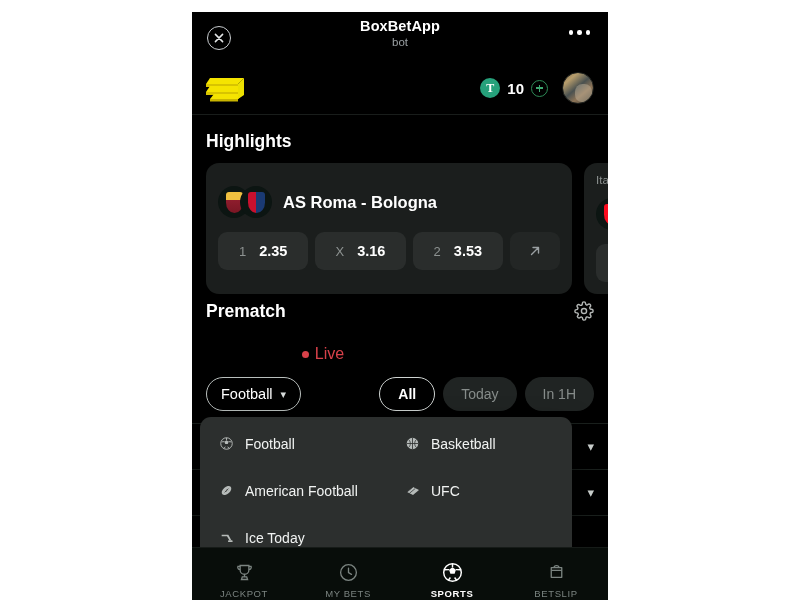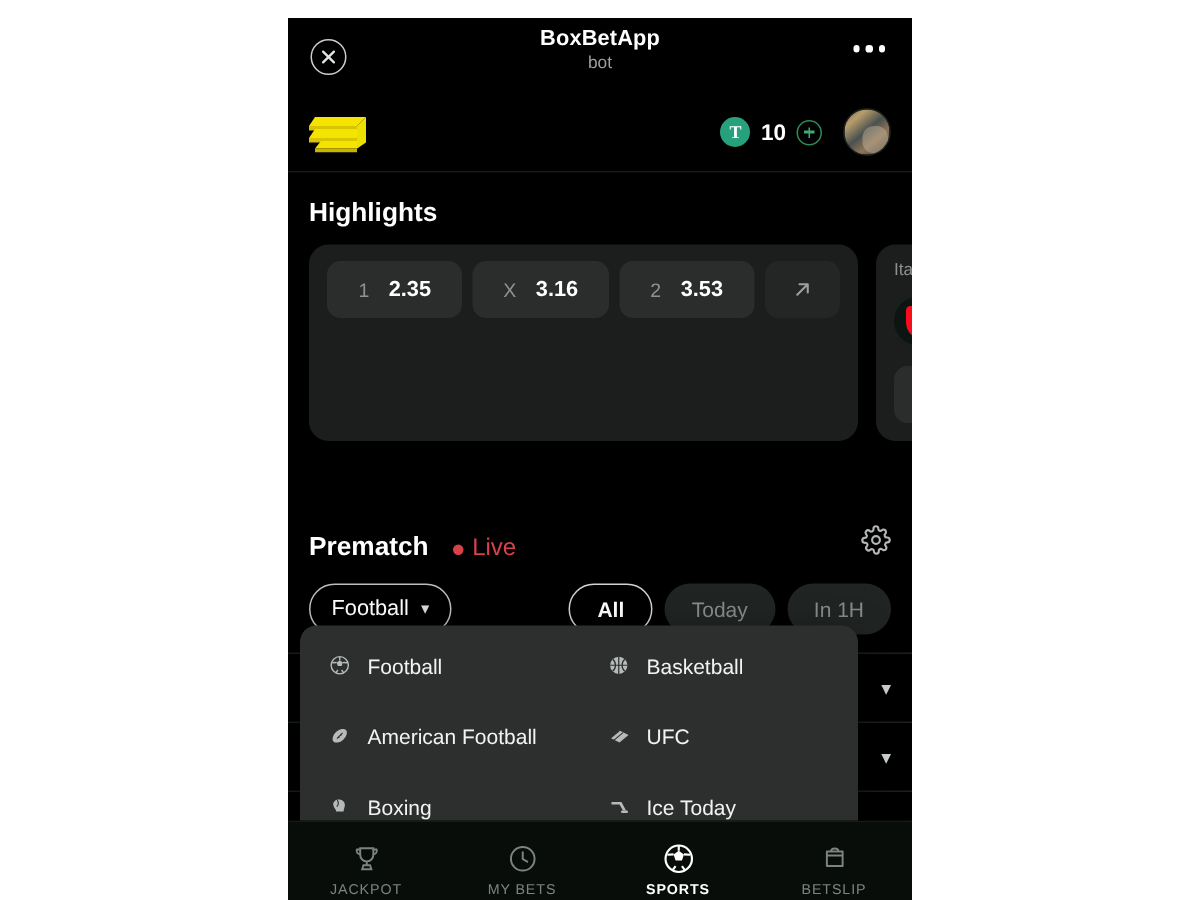--- a/index.html
+++ b/index.html
@@ -188,22 +188,22 @@
     flex: 0 0 50px;
     height: 38px;
     background: #232625;
     border-radius: 9px;
     display: flex; align-items: center; justify-content: center;
     cursor: pointer;
     color: #9aa0a3; font-size: 16px;
   }
   
   .prematch-bar {
-    display: flex; align-items: flex-end;
-    padding: 19px 14px 0 14px;
+    display: flex; align-items: flex-start;
+    padding: 7px 14px 0 14px;
     gap: 16px;
   }
   .prematch-title { font-size: 17.5px; font-weight: bold; color: #ffffff; }
   .live-chip {
     display: flex; align-items: center; gap: 6px;
     font-size: 16px; color: #d8414a; font-weight: normal;
     cursor: pointer;
     margin-top: 44px;
   }
   .live-dot { width: 7px; height: 7px; border-radius: 50%; background: #d8414a; }
@@ -340,20 +340,31 @@
         <div class="avatar"></div>
       </div>
 
       <div class="content">
 
         <div class="section-title">Highlights</div>
 
         <div class="carousel">
 
           <div class="hl-card">
+            <div class="hl-teams">
+              <div class="crests">
+                <div class="crest a">
+                    <div class="crest-inner crest-roma"></div>
+                  </div>
+                <div class="crest b">
+                    <div class="crest-inner crest-bologna"></div>
+                  </div>
+              </div>
+              <div class="hl-title">AS Roma - Bologna</div>
+            </div>
             <div class="odds-row">
               <div class="odd-btn">
                 <span class="odd-key">1</span>
                 <span class="odd-val">2.35</span>
               </div>
               <div class="odd-btn">
                 <span class="odd-key">X</span>
                 <span class="odd-val">3.16</span>
               </div>
               <div class="odd-btn">
@@ -460,29 +471,20 @@
               <span class="dd-icon">
                 <svg width="16" height="16" viewBox="0 0 24 24" aria-hidden="true">
                   <path d="M3 13.5 L12 6 L21 10.5 L12 18 Z" fill="#b6bbb9"></path>
                   <path d="M3 13.5 L12 6" stroke="#2c2f2e" stroke-width="1.2"></path>
                   <path d="M6.5 15.6 L15.5 8.1" stroke="#2c2f2e" stroke-width="1.1"></path>
                 </svg>
               </span>
               <span>UFC</span>
             </div>
 
-            <div class="dd-item">
-              <span class="dd-icon">
-                <svg width="15" height="15" viewBox="0 0 24 24" aria-hidden="true">
-                  <path d="M5 9a6.5 6.5 0 0 1 12.5 1.2c0 3.2-1.4 5.3-1.4 7.3H8.2C8.2 15 5 13.6 5 9Z" fill="#b6bbb9"></path>
-                  <path d="M9.4 5.4c1.5 2.2 1.3 5-0.6 7.1" stroke="#2c2f2e" stroke-width="1.2" fill="none"></path>
-                </svg>
-              </span>
-              <span>Boxing</span>
-            </div>
 
             <div class="dd-item">
               <span class="dd-icon">
                 <svg width="16" height="16" viewBox="0 0 24 24" aria-hidden="true">
                   <path d="M4 7 L14 7 L18.5 15.5 L15.5 15.5 L12 9.5 L4 9.5 Z" fill="#b6bbb9"></path>
                   <rect x="13.5" y="15.5" width="7" height="2.6" rx="1.3" fill="#b6bbb9"></rect>
                 </svg>
               </span>
               <span>Ice Today</span>
             </div>

